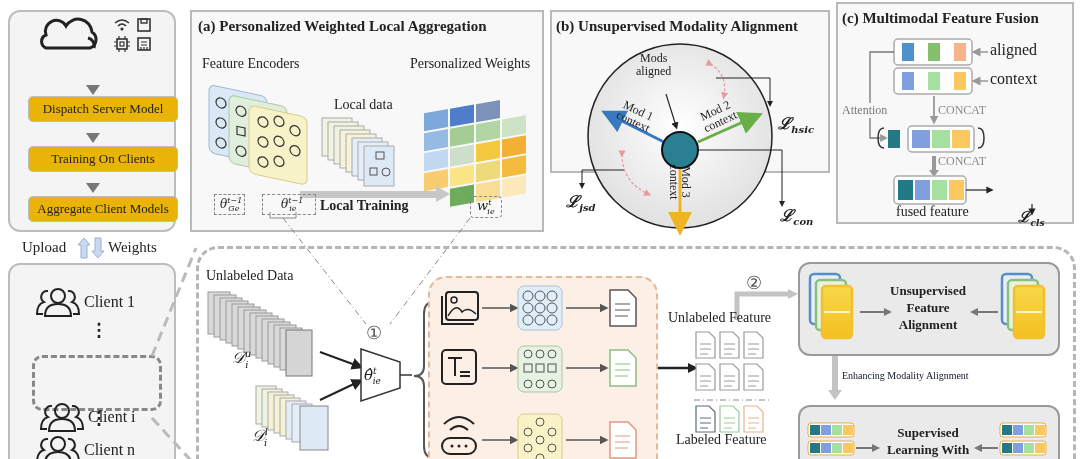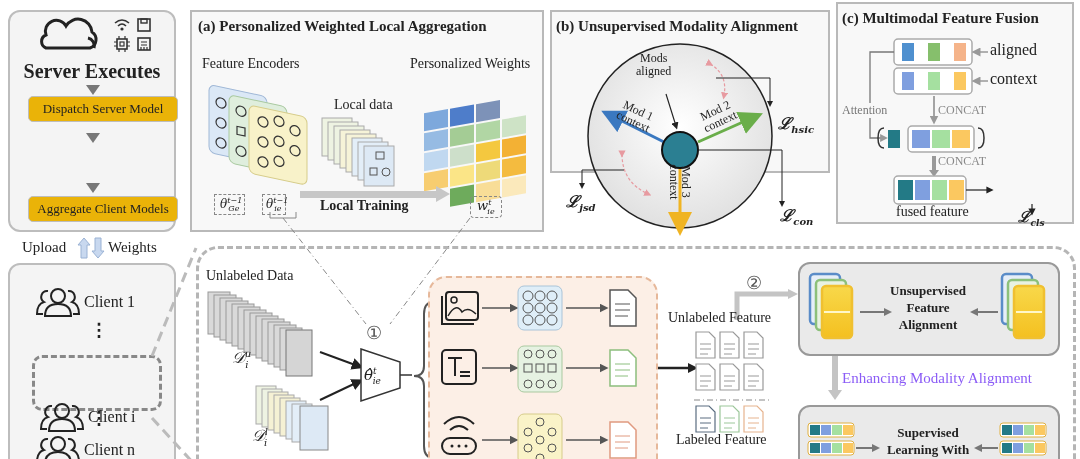--- a/index.html
+++ b/index.html
@@ -32,24 +32,24 @@
   </svg>
   <svg width="16" height="16" style="left:104px;top:24px;" viewBox="0 0 16 16">
     <rect x="3" y="3" width="10" height="10" fill="none" stroke="#333" stroke-width="1.6"></rect>
       <rect x="6" y="6" width="4" height="4" fill="none" stroke="#333" stroke-width="1.2"></rect>
     <path d="M5 0V3M11 0V3M5 13V16M11 13V16M0 6H3M0 10H3M13 6H16M13 10H16" stroke="#333" stroke-width="1.2"></path>
   </svg>
   <svg width="14" height="14" style="left:127px;top:25px;" viewBox="0 0 14 14">
     <rect x="1" y="1" width="12" height="12" fill="none" stroke="#333" stroke-width="1.6"></rect>
       <path d="M4 5H10M4 8H10M4 10V13M7 10V13M10 10V13" stroke="#333" stroke-width="1.2"></path>
   </svg>
-  <div class="abs bold" style="left:0;width:164px;top:48px;text-align:center;font-size:20px;">Server Executes</div>
   <div class="abs" style="left:76px;top:73px;width:0;height:0;border-left:7px solid transparent;border-right:7px solid transparent;border-top:10px solid #777;"></div>
   <div class="step" style="top:84px;">Dispatch Server Model</div>
   <div class="abs" style="left:76px;top:121px;width:0;height:0;border-left:7px solid transparent;border-right:7px solid transparent;border-top:10px solid #777;"></div>
+  <div class="step" style="top:134px;">Training On Clients</div>
   <div class="abs" style="left:76px;top:171px;width:0;height:0;border-left:7px solid transparent;border-right:7px solid transparent;border-top:10px solid #777;"></div>
   <div class="step" style="top:184px;">Aggregate Client Models</div>
 </div>
 
 <div class="lbl" style="left:22px;top:239px;font-size:15px;">Upload</div>
 <svg width="26" height="22" style="left:78px;top:237px;" viewBox="0 0 26 22">
   <path d="M6 1 L12 8 H9 V21 H3 V8 H0 Z" fill="#c8d8ef" stroke="#9ab2d4"></path>
   <path d="M20 21 L26 14 H23 V1 H17 V14 H14 Z" fill="#c8d8ef" stroke="#9ab2d4"></path>
 </svg>
 <div class="lbl" style="left:108px;top:239px;font-size:15px;">Weights</div>
@@ -158,21 +158,21 @@
 
   <svg width="150" height="16" style="left:108px;top:174px;" viewBox="0 0 150 16">
     <rect x="0" y="5" width="136" height="7" fill="#c7c7c7"></rect>
       <path d="M136 0 L150 8 L136 16 Z" fill="#c7c7c7"></path>
   </svg>
   <div class="lbl bold" style="left:128px;top:186px;font-size:14px;">Local Training</div>
 
   <div class="abs math" style="left:22px;top:182px;border:1px dashed #888;padding:1px 5px;font-size:12px;">
     <span>θ</span><sup style="font-size:8px;">t−1</sup><sub style="font-size:8px;margin-left:-14px;">Ge</sub>
   </div>
-  <div class="abs math" style="left:70px;top:182px;border:1px dashed #888;padding:1px 3px;font-size:12px;">
+  <div class="abs math" style="left:70px;top:182px;border:1px dashed #888;padding:1px 18px;font-size:12px;">
     <span>θ</span><sup style="font-size:8px;">t−1</sup><sub style="font-size:8px;margin-left:-14px;">ie</sub>
   </div>
   <div class="abs math" style="left:278px;top:184px;border:1px dashed #888;border-radius:4px;padding:1px 6px;font-size:13px;">
     <span>w</span><sup style="font-size:8px;">t</sup><sub style="font-size:8px;margin-left:-4px;">ie</sub>
   </div>
 </div>
 
 <div class="panel" style="left:550px;top:10px;width:280px;height:163px;">
   <div class="ptitle" style="left:4px;top:6px;">(b) Unsupervised Modality Alignment</div>
   <svg width="280" height="200" style="left:0;top:22px;" viewBox="0 0 280 200">
@@ -515,21 +515,21 @@
 <div class="abs bold" style="left:876px;top:282px;width:104px;text-align:center;font-size:13px;line-height:17px;">
   <div>Unsupervised</div>
     <div>Feature</div>
     <div>Alignment</div>
 </div>
 
 <svg width="14" height="44" style="left:828px;top:356px;" viewBox="0 0 14 44">
   <rect x="4" y="0" width="6" height="36" fill="#c4c4c4"></rect>
     <path d="M0 34 L7 44 L14 34 Z" fill="#c4c4c4"></path>
 </svg>
-<div class="lbl" style="left:842px;top:370px;font-size:15px;color:#8b5cf6;">Enhancing Modality Alignment</div>
+<div class="lbl" style="left:842px;top:370px;font-size:10px;color:#0f172a;">Enhancing Modality Alignment</div>
 
 <div class="abs" style="left:798px;top:405px;width:258px;height:80px;border:2px solid #999;border-radius:12px;background:#eaeaea;"></div>
 <svg id="supbars" width="258" height="60" style="left:798px;top:405px;" viewBox="0 0 258 60">
     <rect x="10" y="18" width="46" height="14" rx="3" fill="#fff" stroke="#e0b040"></rect>
     <rect x="12" y="20" width="10" height="10" fill="#237a86"></rect>
     <rect x="23" y="20" width="10" height="10" fill="#7f9fdf"></rect>
     <rect x="34" y="20" width="10" height="10" fill="#a5e0a0"></rect>
     <rect x="45" y="20" width="10" height="10" fill="#fbc860"></rect>
     <rect x="10" y="36" width="46" height="14" rx="3" fill="#fff" stroke="#e0b040"></rect>
     <rect x="12" y="38" width="10" height="10" fill="#237a86"></rect>

